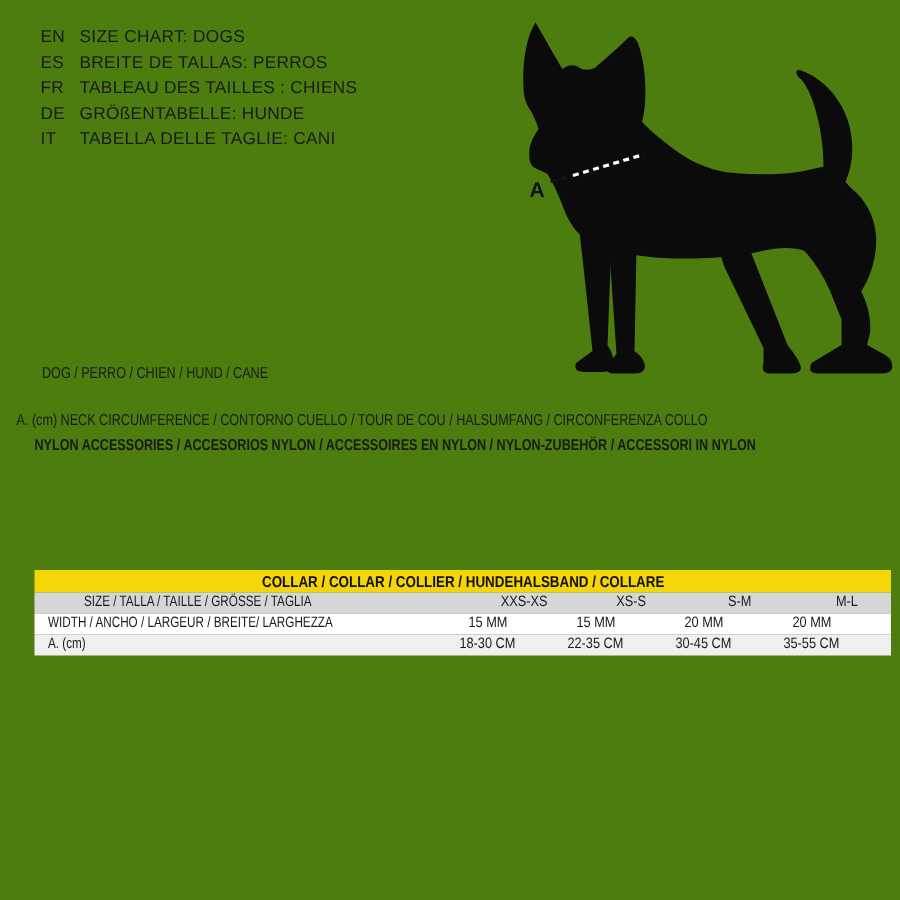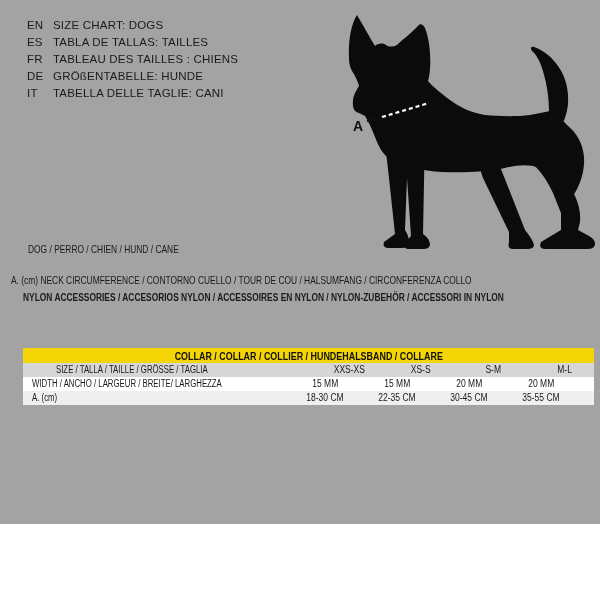--- a/index.html
+++ b/index.html
@@ -1,18 +1,18 @@
 <!DOCTYPE html>
 <html><head>
 <meta charset="utf-8">
 <style>
   * { margin:0; padding:0; box-sizing:border-box; }
   html,body { background:#ffffff; }
   .canvas {
-    position:relative; width:600px; height:524px; background:#a3a3a3;
+    position:relative; width:600px; height:600px; background:#4d7c0f;
     font-family:"Liberation Sans", sans-serif; color:#1a1a1a; overflow:hidden;
   }
   
   .langs { position:absolute; left:27px; top:16px; }
   .lang-row { display:flex; height:17px; align-items:center; font-size:11.5px; font-weight:500; letter-spacing:.2px; }
   .lang-code { width:26px; flex:0 0 26px; }
   
   .dog-fig { position:absolute; left:337px; top:8px; width:258px; height:246px; }
   
   .animal-line { position:absolute; left:28px; top:243px; font-size:10.5px; }
@@ -36,21 +36,21 @@
 
 <div class="canvas">
 
   <div class="langs">
     <div class="lang-row">
       <span class="lang-code">EN</span>
       <span class="lang-label">SIZE CHART: DOGS</span>
     </div>
     <div class="lang-row">
       <span class="lang-code">ES</span>
-      <span class="lang-label">TABLA DE TALLAS: TAILLES</span>
+      <span class="lang-label">BREITE DE TALLAS: PERROS</span>
     </div>
     <div class="lang-row">
       <span class="lang-code">FR</span>
       <span class="lang-label">TABLEAU DES TAILLES : CHIENS</span>
     </div>
     <div class="lang-row">
       <span class="lang-code">DE</span>
       <span class="lang-label">GRÖßENTABELLE: HUNDE</span>
     </div>
     <div class="lang-row">
@@ -138,21 +138,21 @@
   </div>
 
   <div class="note1">
     <span class="sq80">A. (cm) NECK CIRCUMFERENCE / CONTORNO CUELLO / TOUR DE COU / HALSUMFANG / CIRCONFERENZA COLLO</span>
   </div>
   <div class="note2">
     <span class="sq80">NYLON ACCESSORIES / ACCESORIOS NYLON / ACCESSOIRES EN NYLON / NYLON-ZUBEHÖR / ACCESSORI IN NYLON</span>
   </div>
 
   <div class="size-table">
-    <div class="thead" style="background: rgb(244, 213, 6);">
+    <div class="thead" style="background: rgb(244, 213, 6); margin-top: 32px;">
       <span class="sq85c">COLLAR / COLLAR / COLLIER / HUNDEHALSBAND / COLLARE</span>
     </div>
 
     <div class="trow" style="background: rgb(214, 214, 214); padding-left: 24px;">
       <div class="tcell label">
         <span class="sq78">SIZE / TALLA / TAILLE / GRÖSSE / TAGLIA</span>
       </div>
       <div class="tcell val">
         <span class="sq85c">XXS-XS</span>
       </div>

